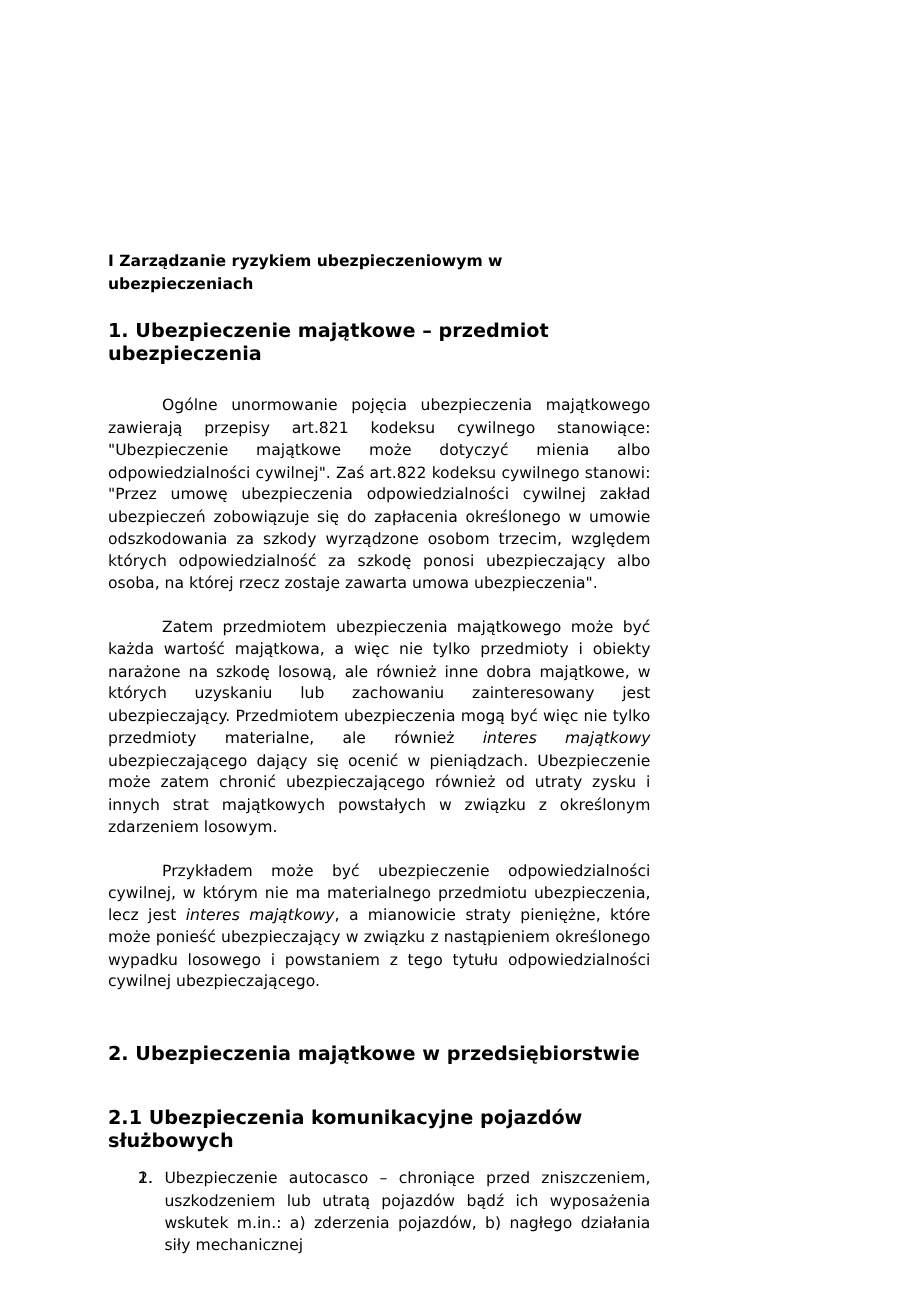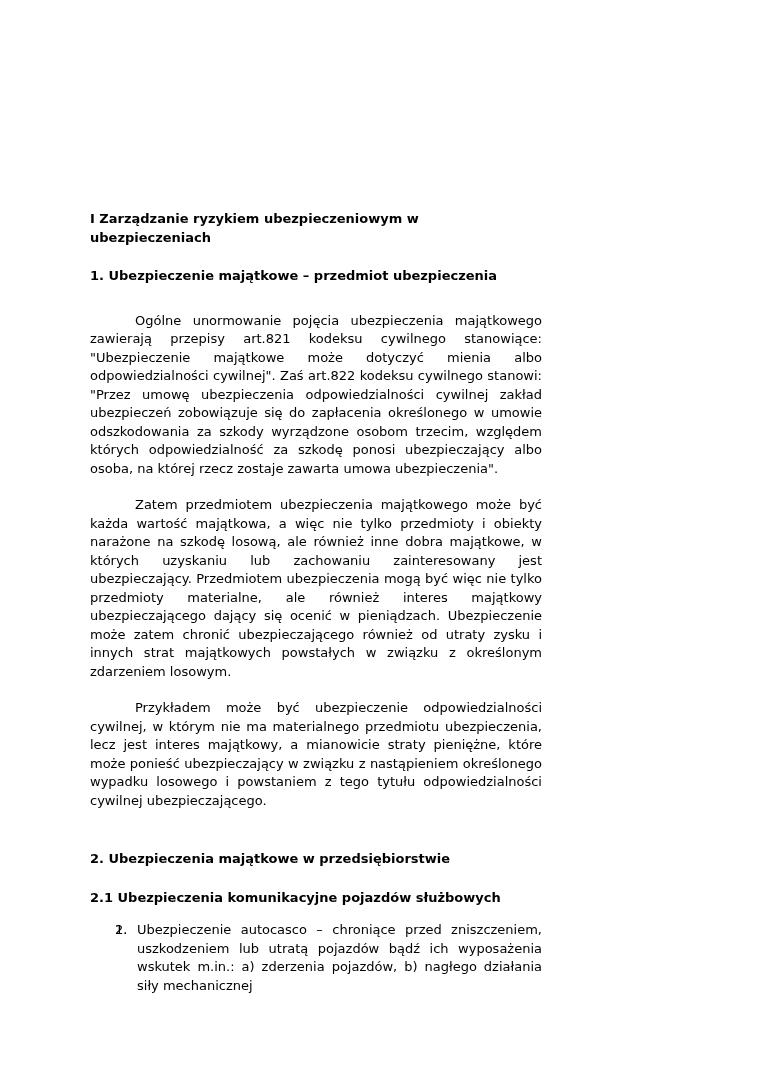--- a/index.html
+++ b/index.html
@@ -23,37 +23,38 @@
     padding: 210px 90px 0 90px;
   }
   .doc-title {
     font-weight: bold;
     margin: 0 0 20px 0;
   }
   .doc-title .title-line2 {
     padding-left: 10px;
   }
   .heading {
-    font-size: 13px;
+    font-size: 16px;
     font-weight: bold;
     margin: 0 0 26px 0;
     line-height: 18.5px;
   }
   .h-sec2 {
-    margin: 40px 0 20px 0;
+    margin: 40px 0 36px 0;
   }
   .h-sec21 {
     margin: 0 0 14px 0;
   }
   .para {
     margin: 0 0 18px 0;
     text-align: justify;
     text-indent: 45px;
   }
   .italic {
+    font-style: italic;
   }
   .list {
     margin: 0;
   }
   .list-item {
     position: relative;
     padding-left: 47px;
     text-align: justify;
   }
   .list-num {

